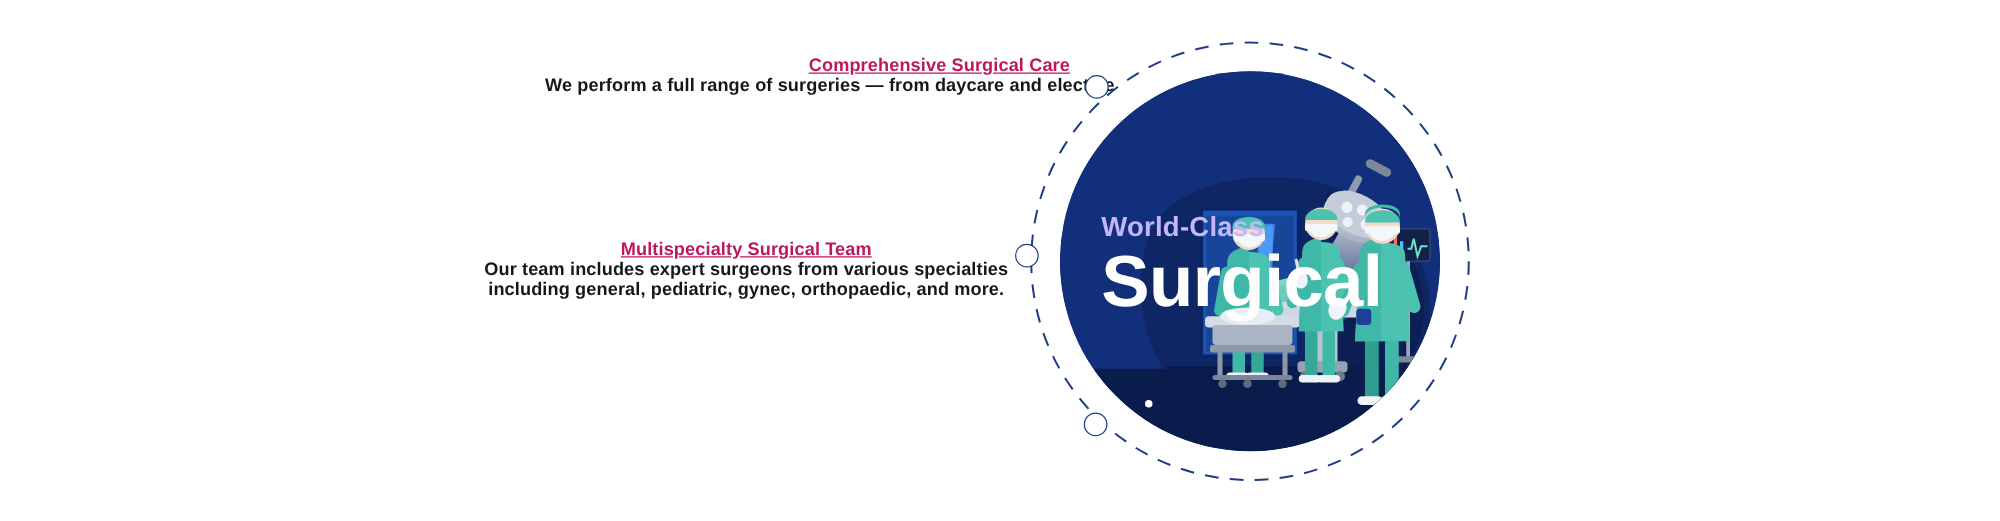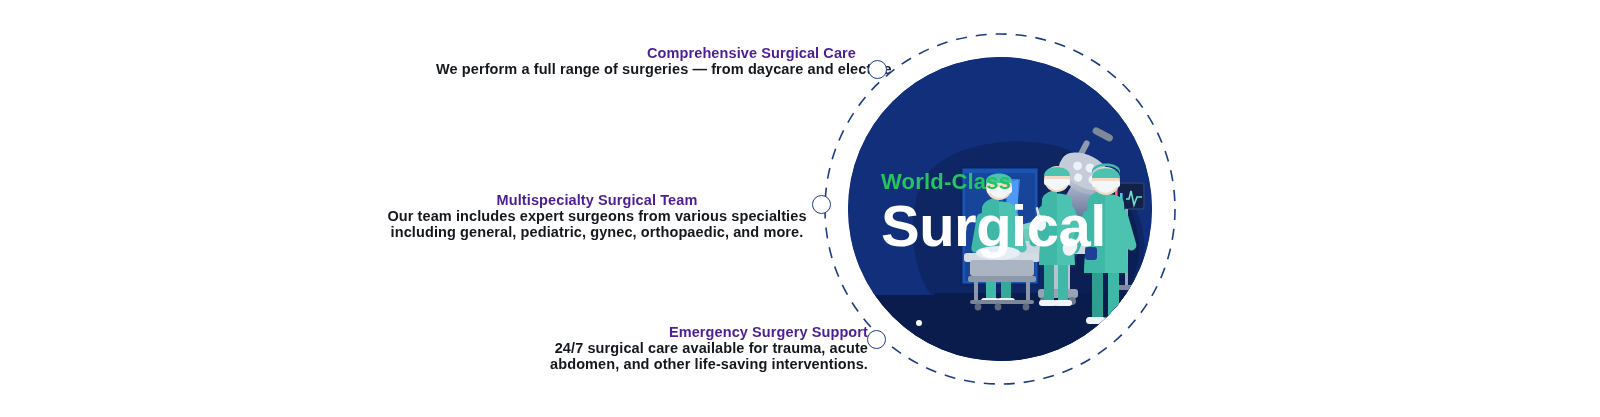--- a/index.html
+++ b/index.html
@@ -19,22 +19,23 @@
   .feature {
     position:absolute;
     text-align:right;
     color:#111418;
   }
   .feature-title {
     font-size:14.5px;
     font-weight:700;
     line-height:16px;
     letter-spacing:.1px;
-    color:#4c1d95;
+    color:#be185d;
     white-space:nowrap;
+    text-decoration:underline;
   }
   .feature-desc {
     font-size:14.5px;
     font-weight:700;
     line-height:16.3px;
     letter-spacing:.1px;
     color:#14181d;
   }
   .feature-desc .ln { display:block; white-space:nowrap; }
 
@@ -66,21 +67,21 @@
   .hero-label {
     position:absolute;
     left:33px;
     top:113px;
     z-index:4;
     pointer-events:none;
   }
   .hero-kicker {
     font-size:22px;
     font-weight:700;
-    color:#22c55e;
+    color:#c4b5fd;
     line-height:24px;
     letter-spacing:.2px;
     white-space:nowrap;
   }
   .hero-word {
     font-size:58px;
     font-weight:700;
     color:#ffffff;
     line-height:60px;
     letter-spacing:-0.5px;
@@ -122,27 +123,20 @@
   </div>
 
   <div class="feature" id="feature-1">
     <div class="feature-title">Multispecialty Surgical Team</div>
     <div class="feature-desc">
       <span class="ln">Our team includes expert surgeons from various specialties</span>
       <span class="ln">including general, pediatric, gynec, orthopaedic, and more.</span>
     </div>
   </div>
 
-  <div class="feature" id="feature-2">
-    <div class="feature-title">Emergency Surgery Support</div>
-    <div class="feature-desc">
-      <span class="ln">24/7 surgical care available for trauma, acute</span>
-      <span class="ln">abdomen, and other life-saving interventions.</span>
-    </div>
-  </div>
 
   <div class="circle-group">
 
     <svg class="dashed-ring" viewBox="0 0 352 352">
       <circle cx="176" cy="176" r="175" fill="none" stroke="#1c3c84" stroke-width="1.6" stroke-dasharray="11 9" stroke-linecap="butt"></circle>
     </svg>
 
     <div class="hero-circle">
       <svg class="hero-illus" viewBox="0 0 304 304">
         <defs>

